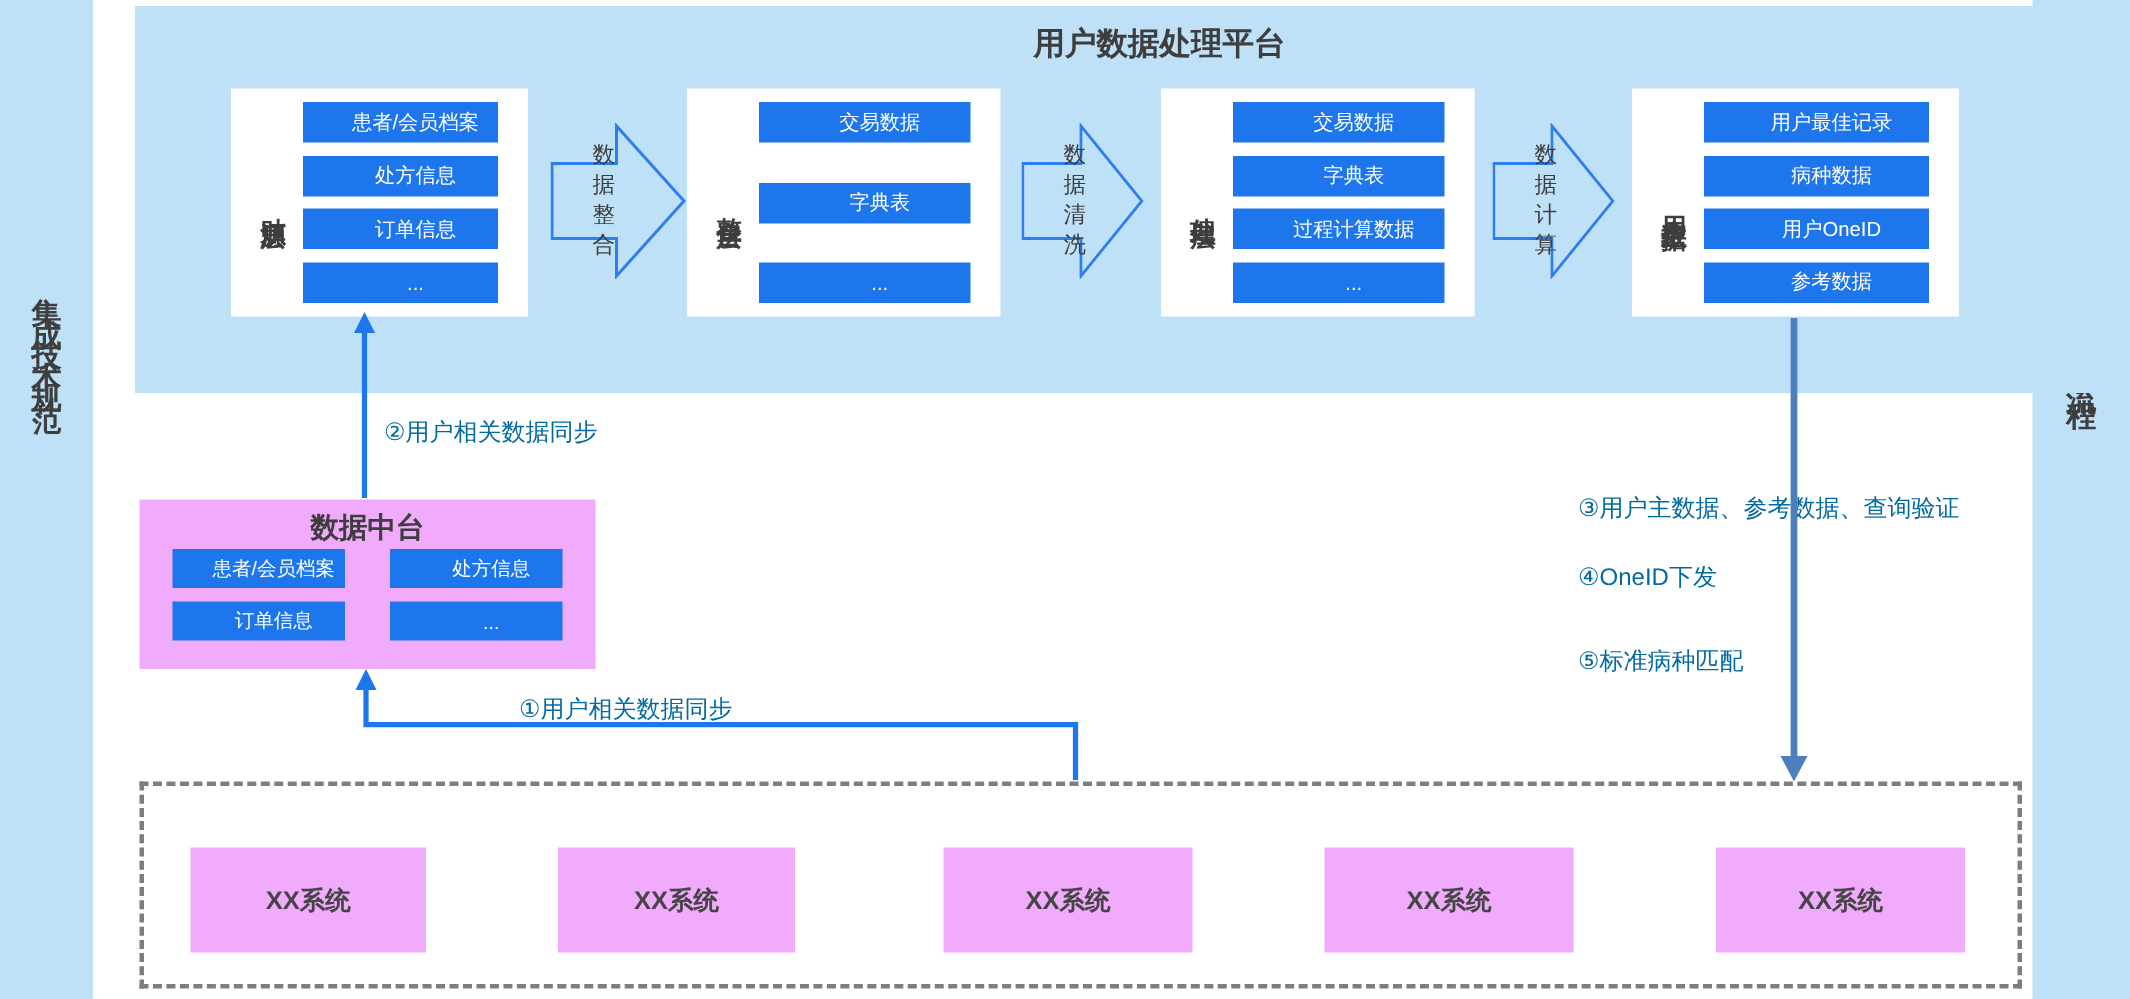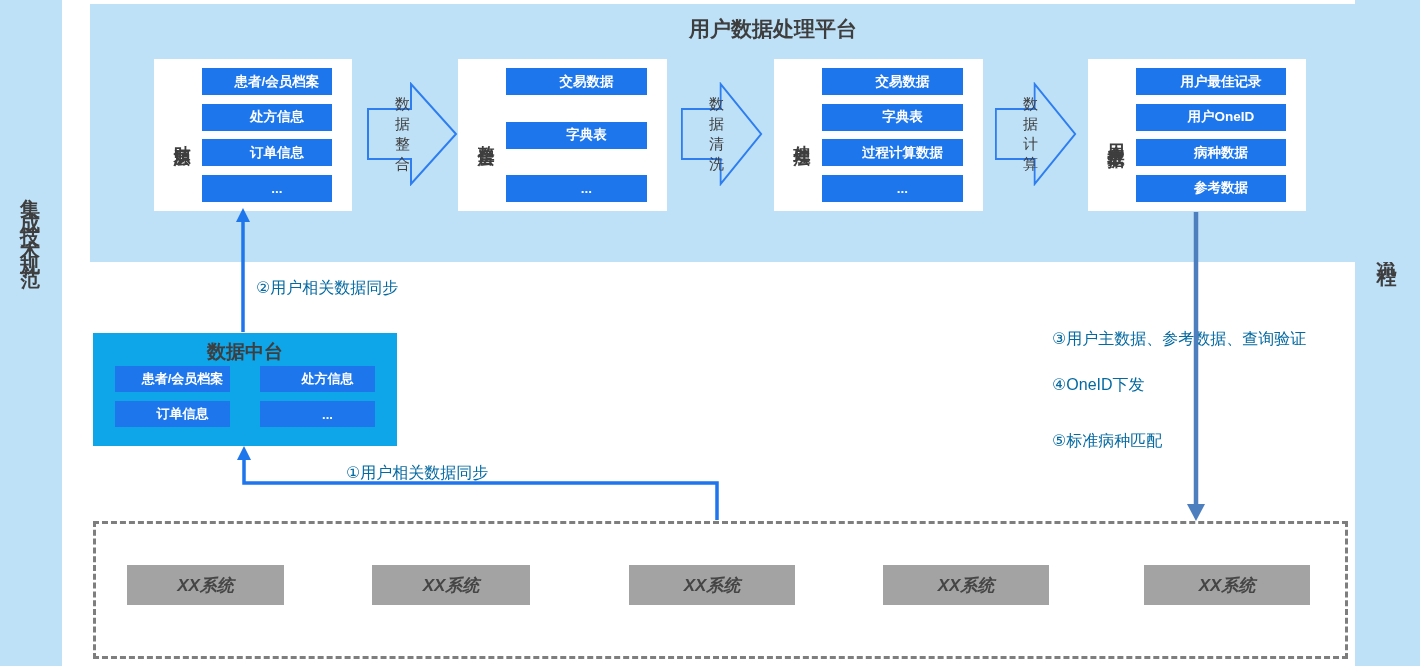--- a/index.html
+++ b/index.html
@@ -25,47 +25,47 @@
   
   .layer-box { position:absolute; top:59px; height:152px; background:#ffffff; }
   .layer-label {
     position:absolute; left:10px; top:0; width:36px; height:100%;
     display:flex; align-items:center; justify-content:center;
     writing-mode:vertical-rl; text-orientation:upright;
     font-size:17px; font-weight:bold; letter-spacing:3px; color:#3e3e3e; white-space:nowrap;
   }
   .layer-items { position:absolute; left:48px; right:20px; top:9px; bottom:9px;
                  display:flex; flex-direction:column; justify-content:space-between; }
-  .pill { height:27px; background:#1e76ec; color:#ffffff; font-size:13.5px; font-weight:bold;
+  .pill { height:27px; background:#1e76ec; color:#ffffff; font-size:13.5px; font-weight:normal;
           display:flex; align-items:center; justify-content:center; white-space:nowrap;padding-left:20px; }
 
   
   .proc-arrow { position:absolute; top:82px; height:104px; }
   .proc-arrow svg { position:absolute; left:0; top:0; width:100%; height:100%; }
   .proc-arrow-text { position:absolute; left:0; top:0; width:58%; height:100%;
                      display:flex; flex-direction:column; align-items:center; justify-content:center;
                      font-size:15px; line-height:20px; color:#3e3e3e;padding-left:28px; }
 
   
-  .dmp { position:absolute; left:93px; top:333px; width:304px; height:113px; background:#0ea5e9; }
+  .dmp { position:absolute; left:93px; top:333px; width:304px; height:113px; background:#f0abfc; }
   .dmp-title { position:absolute; left:0; right:0; top:6px; text-align:center;
                font-size:19px; font-weight:bold; color:#3e3e3e; }
   .dmp-grid { position:absolute; left:22px; right:22px; top:33px;
               display:grid; grid-template-columns:115px 115px; justify-content:space-between; row-gap:9px; }
   .dmp-grid .pill { height:26px; font-size:13px; }
 
   
   .flow-label { position:absolute; font-size:16px; color:#0369a1; white-space:nowrap; }
 
   
   .systems-box { position:absolute; left:93px; top:521px; width:1255px; height:138px;
                  border:3px dashed #7e7e7e; background:transparent; }
-  .system { position:absolute; top:565px; height:40px; background:#a3a3a3;
+  .system { position:absolute; top:565px; height:70px; background:#f0abfc;
             display:flex; align-items:center; justify-content:center;
-            font-size:17px; font-weight:bold; color:#454545;font-style:italic; }
+            font-size:17px; font-weight:bold; color:#454545; }
 
   
   .overlay { position:absolute; left:0; top:0; width:1420px; height:666px; pointer-events:none; z-index:6; }
 </style>
 </head>
 <body>
 
 <div class="page">
 
   <div class="rail rail-left">
@@ -135,22 +135,22 @@
     <div class="proc-arrow-text">
       <span>数据</span>
       <span>计算</span>
     </div>
   </div>
 
   <div class="layer-box" style="left:1088px;width:218px;">
     <div class="layer-label" style="letter-spacing:2px;">用户主数据</div>
     <div class="layer-items">
       <div class="pill">用户最佳记录</div>
+      <div class="pill">病种数据</div>
       <div class="pill">用户OneID</div>
-      <div class="pill">病种数据</div>
       <div class="pill">参考数据</div>
     </div>
   </div>
 
   <div class="dmp">
     <div class="dmp-title">数据中台</div>
     <div class="dmp-grid">
       <div class="pill">患者/会员档案</div>
       <div class="pill">处方信息</div>
       <div class="pill">订单信息</div>

